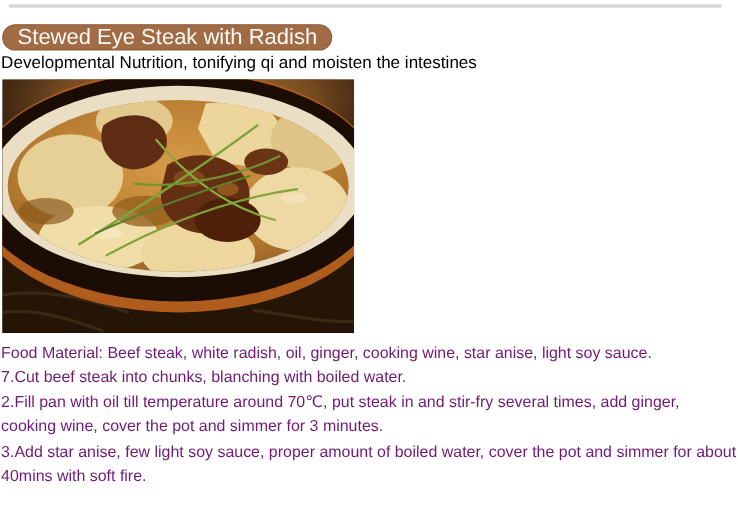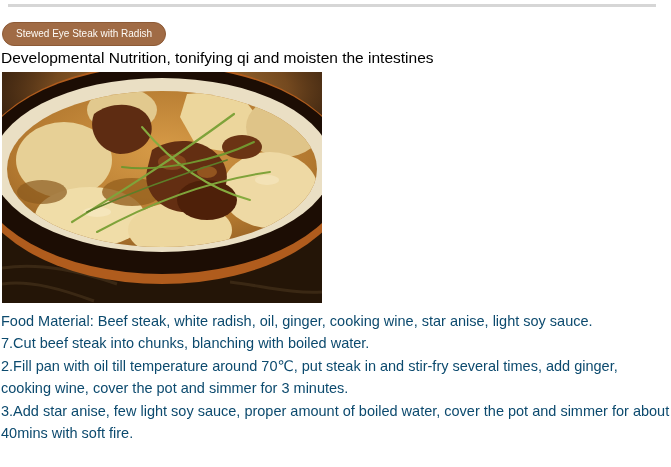--- a/index.html
+++ b/index.html
@@ -10,40 +10,40 @@
     position: absolute; left: 8px; top: 4px;
     width: 648px; height: 3px; background: #d6d6d6;
   }
 
   .title-badge {
     position: absolute; left: 2px; top: 22px;
     height: 24px; padding: 0 13px;
     background: #a06b45;
     border: 1px solid #8d5a36;
     border-radius: 13px;
-    color: #fdfaf5; font-size: 10px; line-height: 22px;
+    color: #fdfaf5; font-size: 20px; line-height: 22px;
     white-space: nowrap;
   }
 
   .subtitle {
     position: absolute; left: 1px; top: 48px;
     color: #000000; font-size: 15.5px; line-height: 19px;
     white-space: nowrap;
   }
 
   .photo {
     position: absolute; left: 2px; top: 72px;
     width: 320px; height: 231px; overflow: hidden;
   }
   .photo svg { display: block; }
 
   .body-text {
     position: absolute; left: 1px; top: 310px;
     width: 669px;
-    color: #0c4a6e; font-size: 14.5px; line-height: 22.4px;
+    color: #701a75; font-size: 14.5px; line-height: 22.4px;
   }
   .body-text p { margin: 0; }
 </style>
 </head>
 <body>
 
 <div class="top-divider"></div>
 
 <div class="title-badge">
   <span>Stewed Eye Steak with Radish</span>

